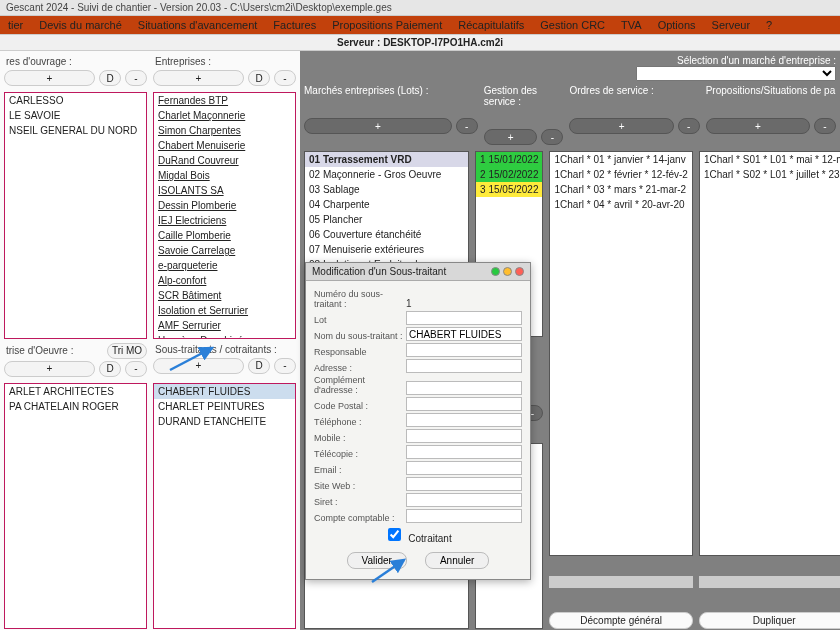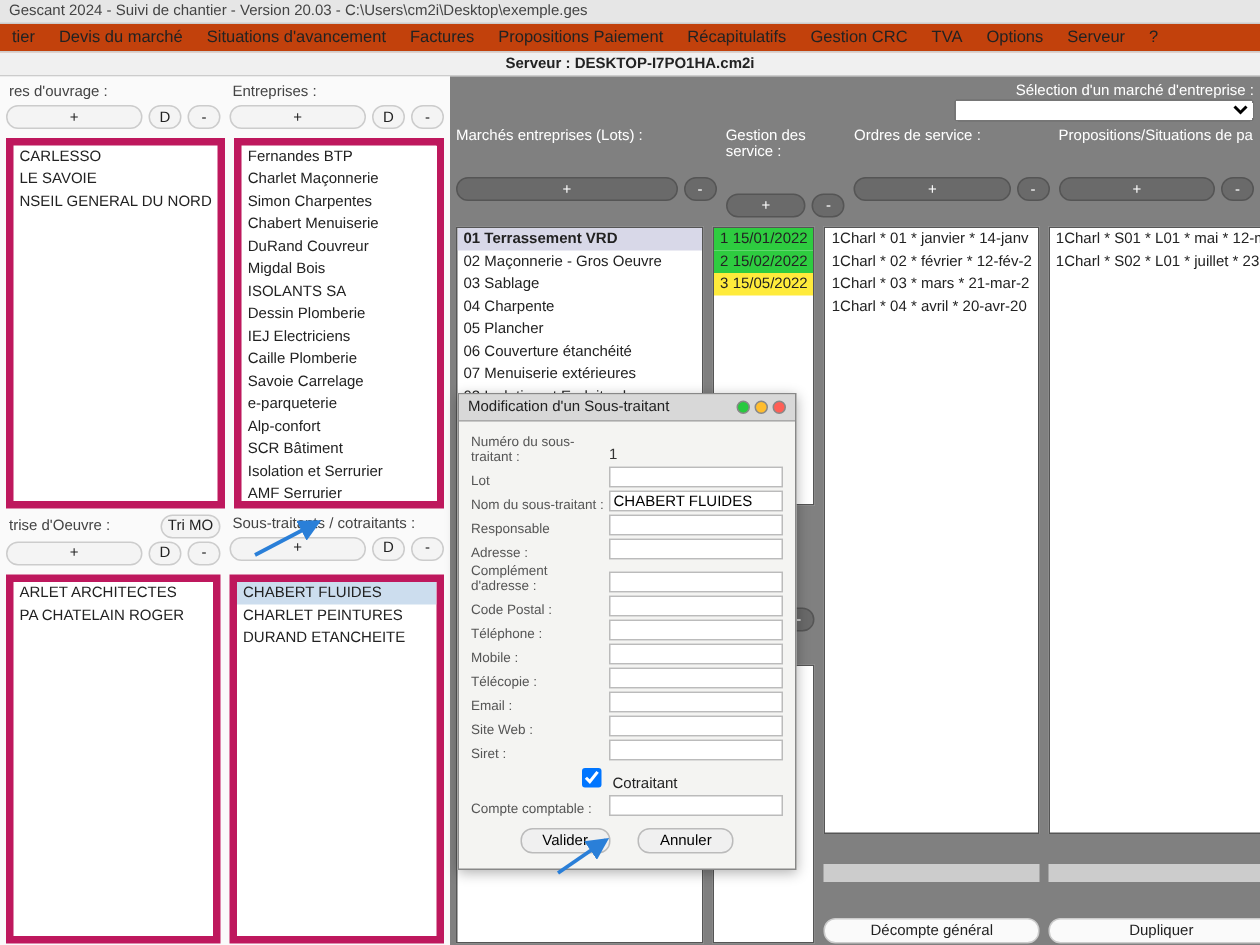--- a/index.html
+++ b/index.html
@@ -76,21 +76,21 @@
     font-size: 10px;
     display: flex;
     align-items: center;
     justify-content: center;
     cursor: pointer;
   }
   .pill-btn.plus { flex: 1; }
   .pill-btn.small { width: 22px; }
   .pill-btn.dark { background: #6a6a6a; color:#fff; border-color:#555;}
   .list-box {
-    border: 5px solid #be185d;
+    border: 1px solid #be185d;
     background: #fff;
     overflow-y: auto;
     font-size: 10px;
   }
   .list-row {
     padding: 1px 4px;
     line-height: 13px;
     white-space: nowrap;
     overflow: hidden;
     text-overflow: ellipsis;
@@ -241,21 +241,21 @@
 
     <div class="split" style="flex:1; min-height:0;">
       <div>
         <div class="list-box" id="list-mo" style="flex:1;">
             <div class="list-row">CARLESSO</div>
             <div class="list-row">LE SAVOIE</div>
             <div class="list-row">NSEIL GENERAL DU NORD</div>
           </div>
       </div>
       <div>
-        <div class="list-box" id="list-ent" style="flex:1;">
+        <div class="list-box" id="list-ent" style="flex:1;text-decoration:underline;">
             <div class="list-row">Fernandes BTP</div>
             <div class="list-row">Charlet Maçonnerie</div>
             <div class="list-row">Simon Charpentes</div>
             <div class="list-row">Chabert Menuiserie</div>
             <div class="list-row">DuRand Couvreur</div>
             <div class="list-row">Migdal Bois</div>
             <div class="list-row">ISOLANTS SA</div>
             <div class="list-row">Dessin Plomberie</div>
             <div class="list-row">IEJ Electriciens</div>
             <div class="list-row">Caille Plomberie</div>
@@ -452,28 +452,28 @@
         <input type="text" style="">
       </div>
     <div class="form-row">
         <label>Site Web :</label>
         <input type="text" style="">
       </div>
     <div class="form-row">
         <label>Siret :</label>
         <input type="text" style="">
       </div>
+    <div class="form-row">
+        <label>Compte comptable :</label>
+        <input type="text" style="">
+      </div>
     <div class="form-row" style="justify-content:center;">
       <input type="checkbox" checked="" style="">
       <span style="margin-left:4px;">Cotraitant</span>
     </div>
-    <div class="form-row">
-        <label>Compte comptable :</label>
-        <input type="text" style="">
-      </div>
     <div class="modal-buttons">
       <button>Valider</button>
       <button>Annuler</button>
     </div>
   </div>
 </div>
 
 <div class="arrow" style="left:168px; top:344px;">
   <svg width="50" height="30">
       <defs>

